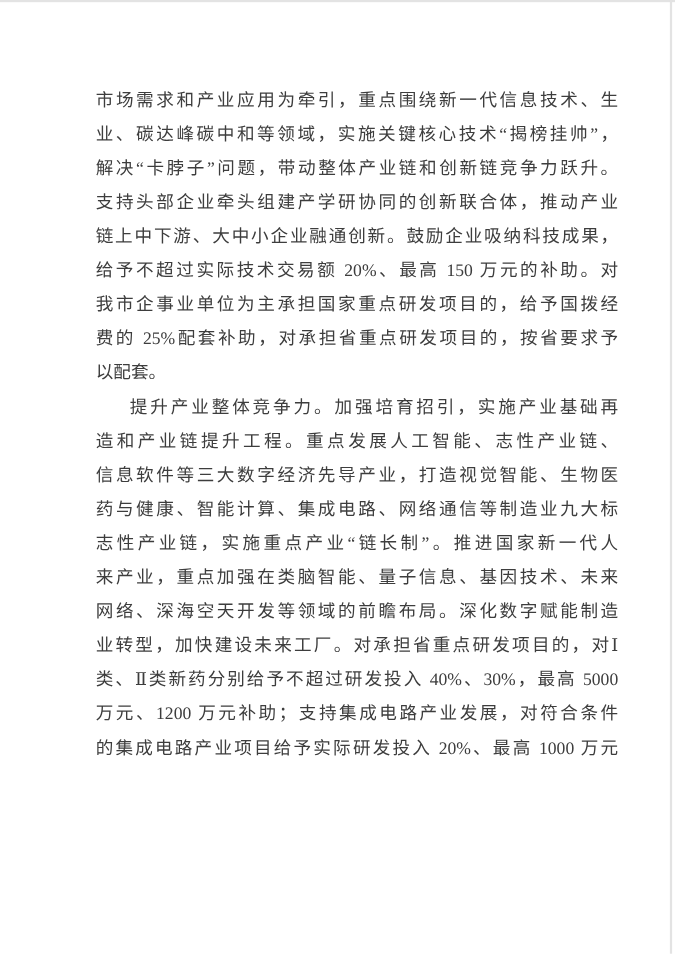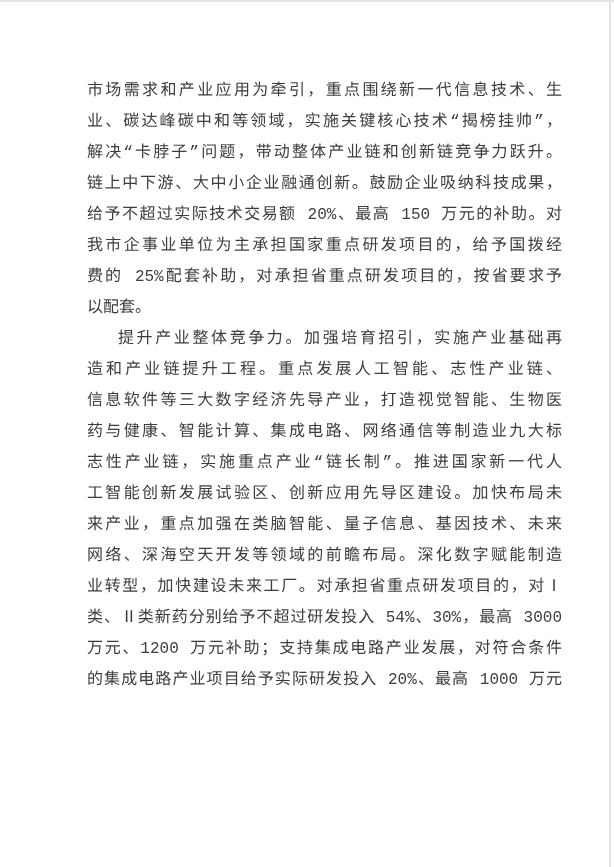--- a/index.html
+++ b/index.html
@@ -36,21 +36,20 @@
     height: 867px;
     background: var(--edge-color, #e3e3e3);
   }
   .text-block {
     position: absolute;
     top: 76px;
     left: 87px;
     width: 475px;
     color: var(--text-color, #3d3d3d);
     font-size: 16px;
-    font-family: Liberation Mono, monospace;
   }
   .paragraph {
     margin: 0;
     padding: 0;
   }
   .line {
     height: 31px;
     line-height: 31px;
     text-align: justify;
     text-align-last: justify;
@@ -69,34 +68,34 @@
 <body style="--page-bg: #ffffff; --text-color: #3d3d3d; --edge-color: #e3e3e3;">
 
 <div class="page">
   <div class="top-strip"></div>
   <div class="right-edge"></div>
   <div class="text-block">
       <div class="paragraph">
         <div class="line">市场需求和产业应用为牵引，重点围绕新一代信息技术、生</div>
         <div class="line">业、碳达峰碳中和等领域，实施关键核心技术“揭榜挂帅”，</div>
         <div class="line">解决“卡脖子”问题，带动整体产业链和创新链竞争力跃升。</div>
+        <div class="line">支持头部企业牵头组建产学研协同的创新联合体，推动产业</div>
         <div class="line">链上中下游、大中小企业融通创新。鼓励企业吸纳科技成果，</div>
         <div class="line">给予不超过实际技术交易额 20%、最高 150 万元的补助。对</div>
         <div class="line">我市企事业单位为主承担国家重点研发项目的，给予国拨经</div>
         <div class="line">费的 25%配套补助，对承担省重点研发项目的，按省要求予</div>
         <div class="line no-justify">以配套。</div>
       </div>
       <div class="paragraph">
         <div class="line indent">提升产业整体竞争力。加强培育招引，实施产业基础再</div>
         <div class="line">造和产业链提升工程。重点发展人工智能、志性产业链、</div>
         <div class="line">信息软件等三大数字经济先导产业，打造视觉智能、生物医</div>
         <div class="line">药与健康、智能计算、集成电路、网络通信等制造业九大标</div>
         <div class="line">志性产业链，实施重点产业“链长制”。推进国家新一代人</div>
-        <div class="line">工智能创新发展试验区、创新应用先导区建设。加快布局未</div>
         <div class="line">来产业，重点加强在类脑智能、量子信息、基因技术、未来</div>
         <div class="line">网络、深海空天开发等领域的前瞻布局。深化数字赋能制造</div>
         <div class="line">业转型，加快建设未来工厂。对承担省重点研发项目的，对Ⅰ</div>
-        <div class="line">类、Ⅱ类新药分别给予不超过研发投入 54%、30%，最高 3000</div>
+        <div class="line">类、Ⅱ类新药分别给予不超过研发投入 40%、30%，最高 5000</div>
         <div class="line">万元、1200 万元补助；支持集成电路产业发展，对符合条件</div>
         <div class="line">的集成电路产业项目给予实际研发投入 20%、最高 1000 万元</div>
       </div>
     </div>
 </div>
 
 </body></html>

